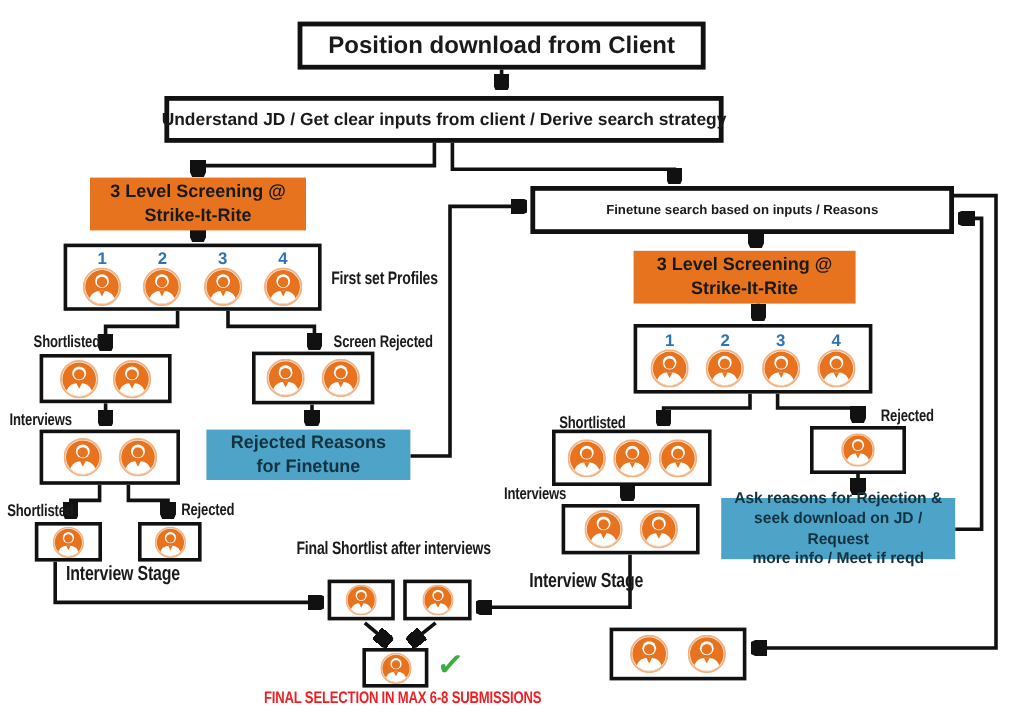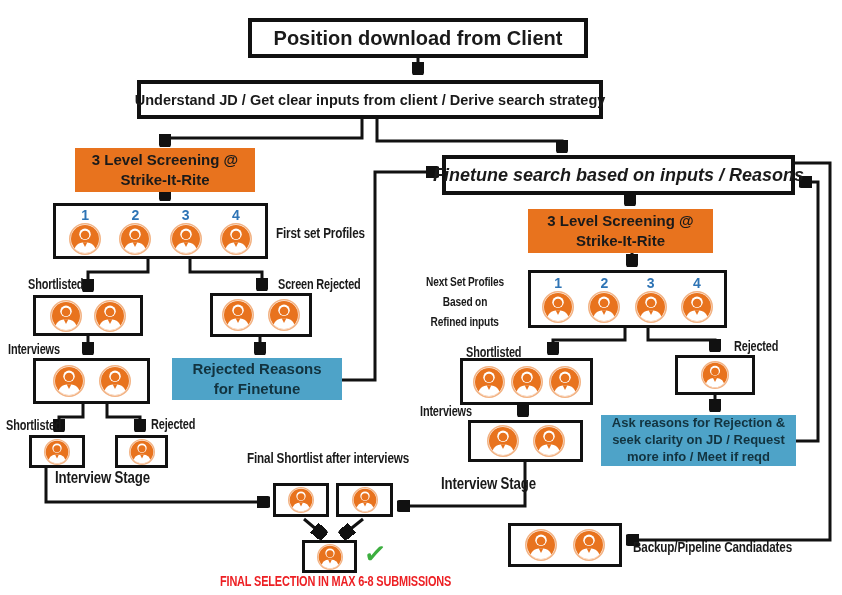--- a/index.html
+++ b/index.html
@@ -12,21 +12,21 @@
   .box{
     position:absolute;box-sizing:border-box;background:#fff;border:3px solid #111;
     display:flex;align-items:center;justify-content:center;z-index:2;text-align:center;
   }
   .thick{border-width:4px;}
   .fill-orange{background:var(--accent-orange);border:none;font-weight:700;}
   .fill-blue{background:var(--accent-blue);border:none;font-weight:700;}
   .stack{display:flex;flex-direction:column;line-height:1.35;}
   .title-text{font-weight:700;font-size:20px;}
   .strategy-text{font-weight:700;font-size:14.5px;white-space:nowrap;}
-  .finetune-text{font-weight:700;font-size:18px;white-space:nowrap;font-style:italic;}
+  .finetune-text{font-weight:700;font-size:11px;white-space:nowrap;}
   .screen-text{font-size:15px;}
   .blue-text{font-size:15px;color:#12333f;}
   .blue-text-sm{font-size:13px;color:#12333f;line-height:1.3;}
   .avrow{display:flex;align-items:center;justify-content:space-around;width:100%;}
   .pcell{display:flex;flex-direction:column;align-items:center;gap:1px;}
   .pnum{color:var(--number-blue);font-weight:700;font-size:14px;line-height:1;}
   .av{width:32px;height:32px;display:block;}
   .av.s26{width:26px;height:26px;}
   .av.s28{width:28px;height:28px;}
   .lbl{position:absolute;z-index:2;font-weight:700;white-space:nowrap;}
@@ -189,24 +189,20 @@
     <span class="finetune-text">Finetune search based on inputs / Reasons</span>
   </div>
 
   <div class="box fill-orange" style="left:528px;top:209px;width:185px;height:44px;">
     <div class="stack screen-text">
       <span>3 Level Screening @</span>
       <span>Strike-It-Rite</span>
     </div>
   </div>
 
-  <div class="lbl lbl-c fs13" style="left:403px;top:272px;width:124px;text-align:center;white-space:normal;line-height:20px;">
-    <span>Next Set Profiles Based on</span>
-    <span>Refined inputs</span>
-  </div>
   <div class="box" style="left:528px;top:270px;width:199px;height:58px;padding:2px 4px;">
     <div class="avrow">
       <div class="pcell">
         <span class="pnum">1</span>
         <svg class="av" viewBox="0 0 40 40">
             <use href="#avatar-sym"></use>
           </svg>
       </div>
       <div class="pcell">
         <span class="pnum">2</span>
@@ -255,21 +251,21 @@
         <use href="#avatar-sym"></use>
       </svg>
     <svg class="av" viewBox="0 0 40 40">
         <use href="#avatar-sym"></use>
       </svg>
   </div>
 
   <div class="box fill-blue" style="left:601px;top:415px;width:195px;height:51px;">
     <div class="stack blue-text-sm">
       <span>Ask reasons for Rejection &amp;</span>
-      <span>seek clarity on JD / Request</span>
+      <span>seek download on JD / Request</span>
       <span>more info / Meet if reqd</span>
     </div>
   </div>
 
   <div class="lbl fs17" style="left:441px;top:474px;"><span>Interview Stage</span></div>
 
   <div class="lbl fs15" style="left:247px;top:449px;"><span>Final Shortlist after interviews</span></div>
   <div class="box" style="left:273px;top:483px;width:56px;height:34px;">
     <svg class="av s26" viewBox="0 0 40 40">
         <use href="#avatar-sym"></use>
@@ -291,15 +287,14 @@
   <div class="lbl fs14 red-note" style="left:220px;top:573px;"><span>FINAL SELECTION IN MAX 6-8 SUBMISSIONS</span></div>
 
   <div class="box" style="left:508px;top:523px;width:114px;height:44px;gap:16px;">
     <svg class="av" viewBox="0 0 40 40">
         <use href="#avatar-sym"></use>
       </svg>
     <svg class="av" viewBox="0 0 40 40">
         <use href="#avatar-sym"></use>
       </svg>
   </div>
-  <div class="lbl fs15" style="left:633px;top:538px;"><span>Backup/Pipeline Candiadates</span></div>
 
 </div>
 
 </body></html>

